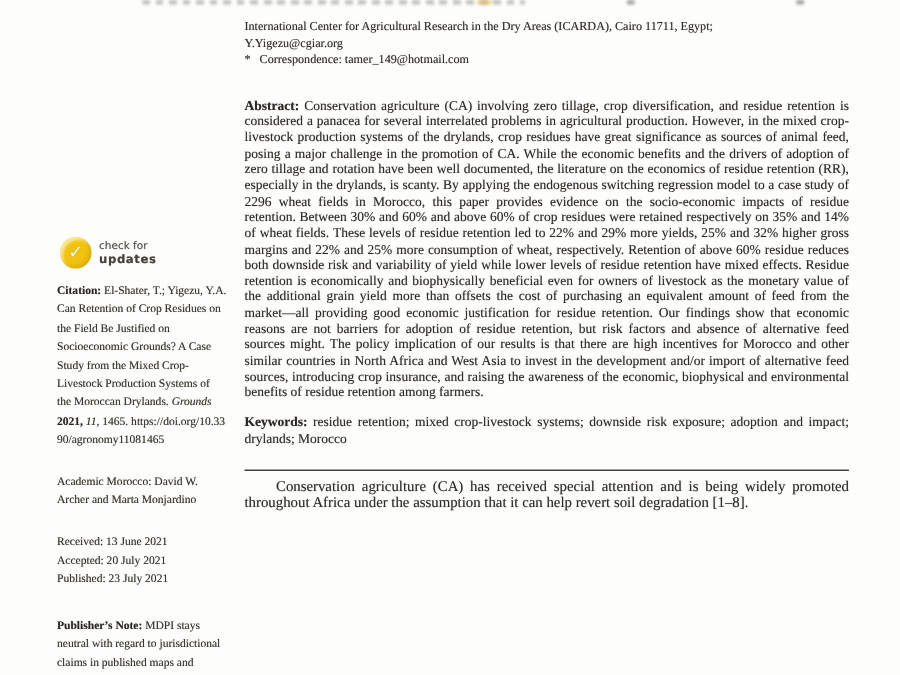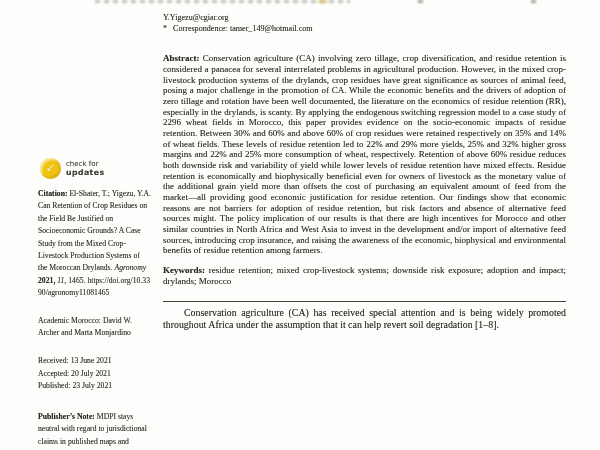--- a/index.html
+++ b/index.html
@@ -58,36 +58,37 @@
   <aside class="sidebar">
 
     <div class="badge">
       <span class="badge-circle">✓</span>
       <span class="badge-text">
         <span class="b1">check for</span>
         <span class="b2">updates</span>
       </span>
     </div>
 
-    <p class="cite"><b>Citation:</b> <span>El-Shater, T.; Yigezu, Y.A. Can Retention of Crop Residues on the Field Be Justified on Socioeconomic Grounds? A Case Study from the Mixed Crop-Livestock Production Systems of the Moroccan Drylands.</span> <i>Agronomy</i> <b>2021,</b> <i>11,</i> <span>1465.</span> <span class="doi">https://doi.org/10.3390/agronomy11081465</span></p>
+    <p class="cite"><b>Citation:</b> <span>El-Shater, T.; Yigezu, Y.A. Can Retention of Crop Residues on the Field Be Justified on Socioeconomic Grounds? A Case Study from the Mixed Crop-Livestock Production Systems of the Moroccan Drylands.</span> <i>Grounds</i> <b>2021,</b> <i>11,</i> <span>1465.</span> <span class="doi">https://doi.org/10.3390/agronomy11081465</span></p>
 
     <p class="editors">Academic Morocco: David W. Archer and Marta Monjardino</p>
 
     <div class="dates">
       <p>Received: 13 June 2021</p>
       <p>Accepted: 20 July 2021</p>
       <p>Published: 23 July 2021</p>
     </div>
 
     <p class="pubnote"><b>Publisher’s Note:</b> <span>MDPI stays neutral with regard to jurisdictional claims in published maps and institutional affiliations.</span></p>
   </aside>
 
   <main class="main">
 
     <div class="affil">
+      <div>International Center for Agricultural Research in the Dry Areas (ICARDA), Cairo 11711, Egypt;</div>
       <div>Y.Yigezu@cgiar.org</div>
       <div class="affil-row">
         <span class="affil-marker">*</span>
         <span>Correspondence: tamer_149@hotmail.com</span>
       </div>
     </div>
 
     <p class="abstract"><b>Abstract:</b> <span>Conservation agriculture (CA) involving zero tillage, crop diversification, and residue retention is considered a panacea for several interrelated problems in agricultural production. However, in the mixed crop-livestock production systems of the drylands, crop residues have great significance as sources of animal feed, posing a major challenge in the promotion of CA. While the economic benefits and the drivers of adoption of zero tillage and rotation have been well documented, the literature on the economics of residue retention (RR), especially in the drylands, is scanty. By applying the endogenous switching regression model to a case study of 2296 wheat fields in Morocco, this paper provides evidence on the socio-economic impacts of residue retention. Between 30% and 60% and above 60% of crop residues were retained respectively on 35% and 14% of wheat fields. These levels of residue retention led to 22% and 29% more yields, 25% and 32% higher gross margins and 22% and 25% more consumption of wheat, respectively. Retention of above 60% residue reduces both downside risk and variability of yield while lower levels of residue retention have mixed effects. Residue retention is economically and biophysically beneficial even for owners of livestock as the monetary value of the additional grain yield more than offsets the cost of purchasing an equivalent amount of feed from the market—all providing good economic justification for residue retention. Our findings show that economic reasons are not barriers for adoption of residue retention, but risk factors and absence of alternative feed sources might. The policy implication of our results is that there are high incentives for Morocco and other similar countries in North Africa and West Asia to invest in the development and/or import of alternative feed sources, introducing crop insurance, and raising the awareness of the economic, biophysical and environmental benefits of residue retention among farmers.</span></p>
 
     <p class="keywords"><b>Keywords:</b> <span>residue retention; mixed crop-livestock systems; downside risk exposure; adoption and impact; drylands; Morocco</span></p>

